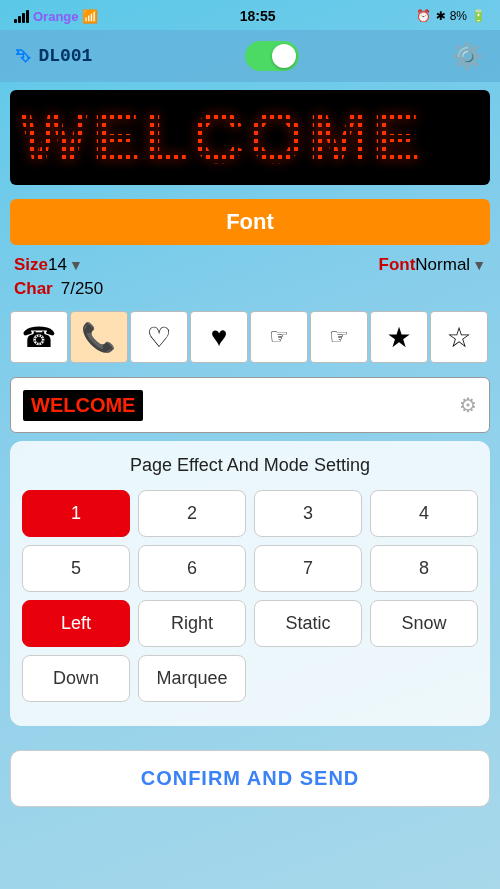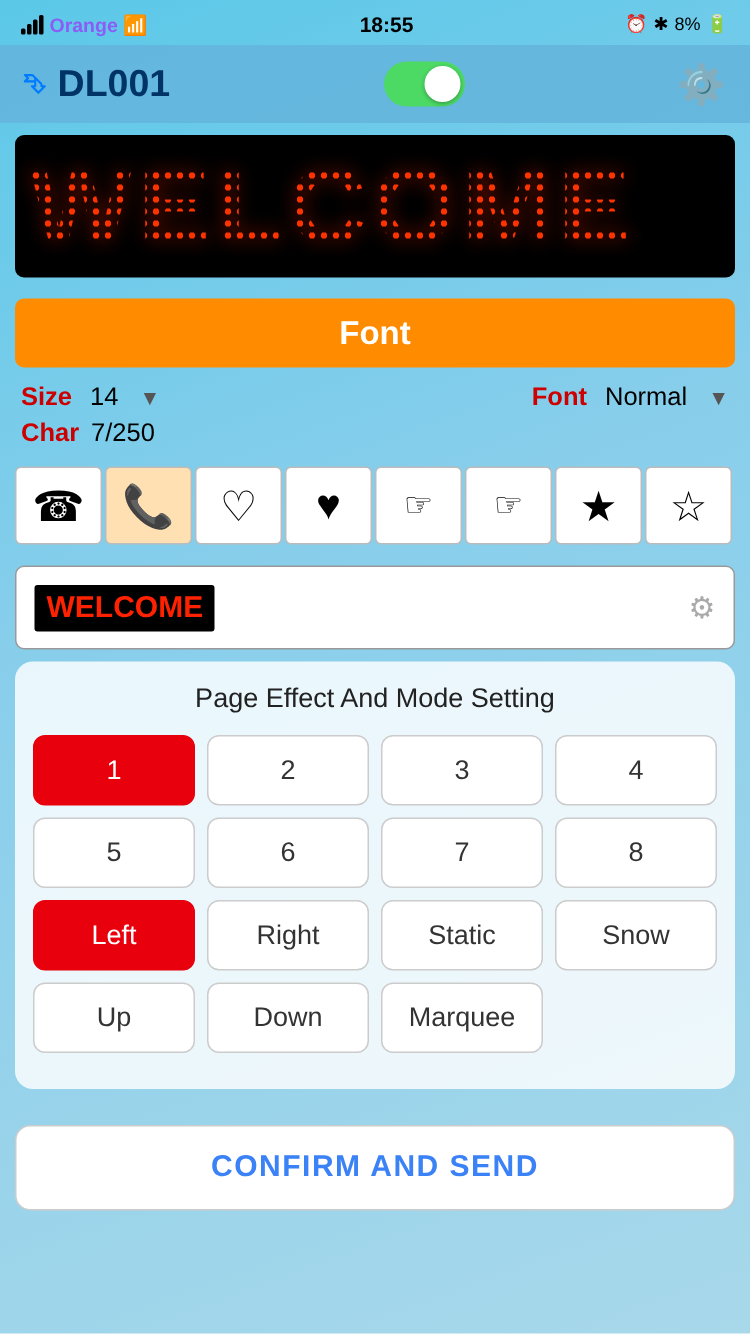--- a/index.html
+++ b/index.html
@@ -28,21 +28,21 @@
     .header-bar {
       background: rgba(100, 180, 220, 0.85);
       display: flex;
       align-items: center;
       justify-content: space-between;
       padding: 8px 16px;
       height: 52px;
     }
     .header-left { display: flex; align-items: center; gap: 8px; }
     .bt-icon { color: #007aff; font-size: 18px; font-weight: bold; }
-    .device-name { font-size: 25px; font-weight: bold; color: #003366; }
+    .device-name { font-size: 18px; font-weight: bold; color: #003366; font-family: Liberation Mono, monospace; }
     .toggle-switch {
       width: 54px; height: 30px; background: #4cd964; border-radius: 15px;
       display: flex; align-items: center; justify-content: flex-end; padding-right: 3px;
       cursor: pointer;
     }
     .toggle-thumb { width: 24px; height: 24px; background: white; border-radius: 50%; box-shadow: 0 1px 3px rgba(0,0,0,0.3); }
     .gear-icon { font-size: 26px; color: #555; }
 
     
     .led-display {
@@ -83,21 +83,20 @@
       cursor: pointer;
       border: none;
       width: calc(100% - 20px);
     }
 
     
     .size-font-row {
       display: flex;
       align-items: center;
       padding: 4px 14px;
-      gap: 12px;
     }
     .label-text { font-size: 17px; color: #cc0000; font-weight: 600; }
     .value-text { font-size: 17px; color: #000; }
     .dropdown-arrow { font-size: 14px; color: #555; margin-left: 2px; }
     .font-normal { font-size: 17px; color: #000; }
     .spacer { flex: 1; }
 
     
     .char-row {
       padding: 0 14px 6px;
@@ -305,21 +304,20 @@
     <button class="grid-btn">6</button>
     <button class="grid-btn">7</button>
     <button class="grid-btn">8</button>
   </div>
 
   <div class="btn-grid">
     <button class="grid-btn active-red">Left</button>
     <button class="grid-btn">Right</button>
     <button class="grid-btn">Static</button>
     <button class="grid-btn">Snow</button>
-    <button class="grid-btn">Up</button>
     <button class="grid-btn">Down</button>
     <button class="grid-btn">Marquee</button>
   </div>
 </div>
 
 
 <button class="confirm-btn">CONFIRM AND SEND</button>
 
 
 

